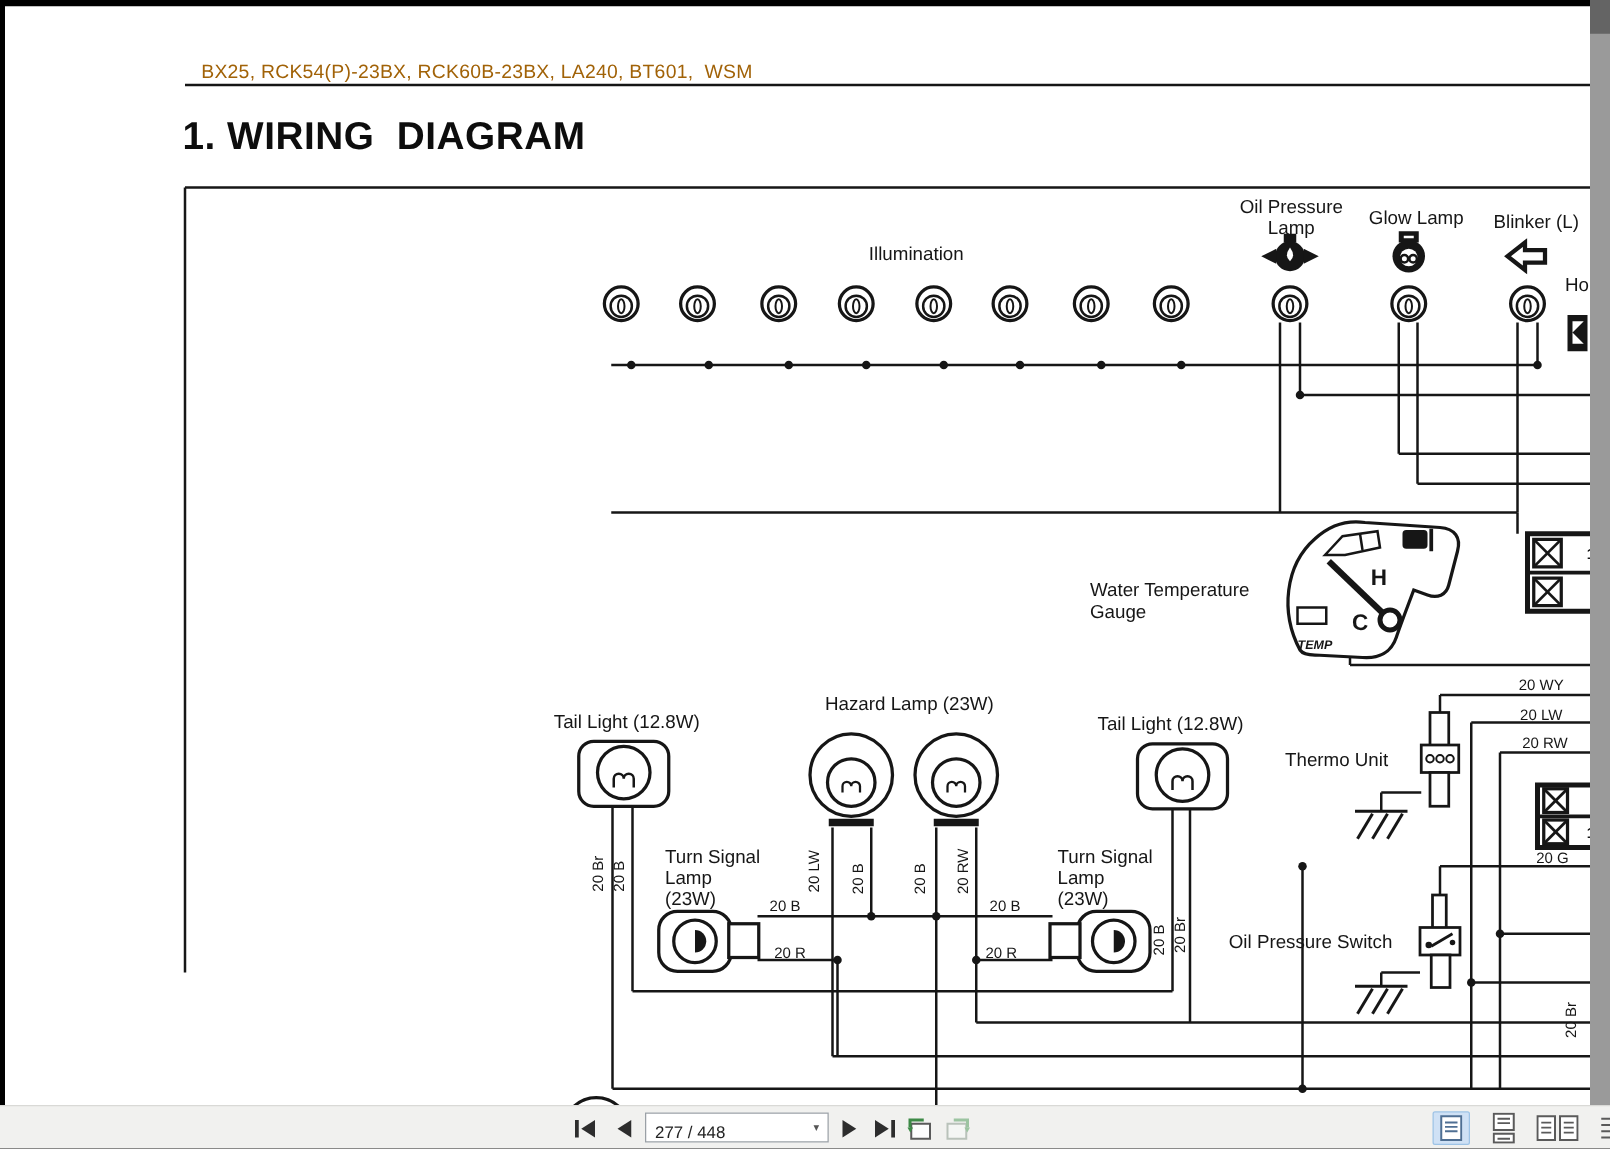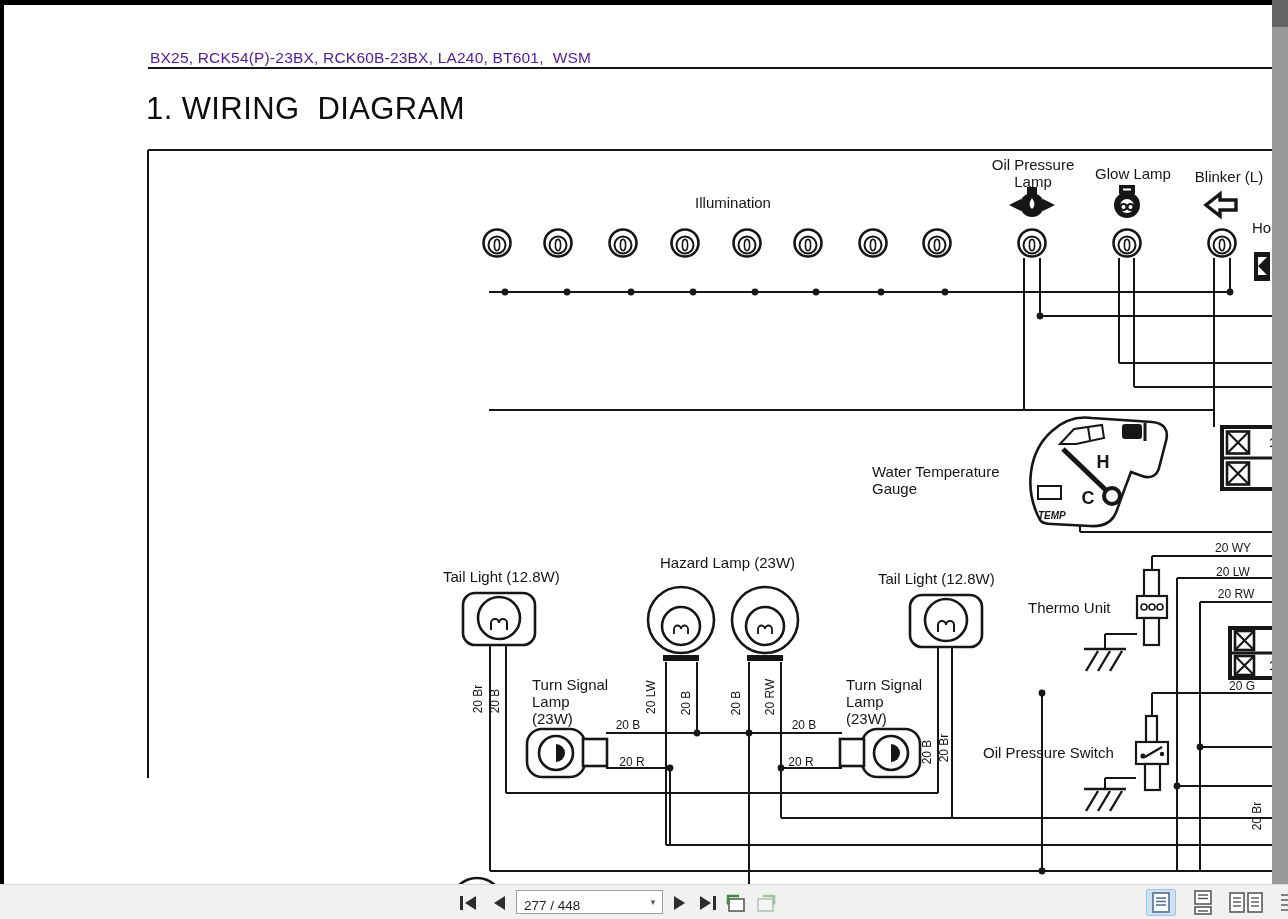--- a/index.html
+++ b/index.html
@@ -1,21 +1,21 @@
 <!DOCTYPE html>
 <html><head>
 <meta charset="utf-8">
 <style>
   html,body{margin:0;padding:0;background:#000;width:1288px;height:919px;overflow:hidden;
     font-family:"Liberation Sans",sans-serif;}
   .screen{position:relative;width:1288px;height:919px;background:#000;}
   .page{position:absolute;left:4px;top:5px;width:1268px;height:879px;background:#fff;overflow:hidden;}
-  .doc-header{position:absolute;left:146px;top:44px;font-size:15.5px;color:#4c1d95;letter-spacing:.2px;white-space:pre;}
+  .doc-header{position:absolute;left:157px;top:44px;font-size:15.5px;color:#a16207;letter-spacing:.2px;white-space:pre;}
   .doc-rule{position:absolute;left:144px;top:62px;right:0;height:2px;background:#151515;}
-  .doc-title{position:absolute;left:142px;top:86px;font-size:31px;font-weight:400;color:#0d0d0d;letter-spacing:.4px;white-space:pre;}
+  .doc-title{position:absolute;left:142px;top:86px;font-size:31px;font-weight:700;color:#0d0d0d;letter-spacing:.4px;white-space:pre;}
   #diagram-svg{position:absolute;left:-4px;top:-5px;}
   .scrollbar{position:absolute;left:1272px;top:0;width:16px;height:884px;background:#9a9a9a;}
   .scroll-thumb{position:absolute;left:0;top:0;width:16px;height:27px;background:#646464;}
   .toolbar{position:absolute;left:0;top:884px;width:1288px;height:35px;background:#f1f1ef;border-top:1px solid #d9d9d6;box-sizing:border-box;}
   .tbtn{position:absolute;top:6px;width:24px;height:23px;display:flex;align-items:center;justify-content:center;cursor:default;}
   .pagebox{position:absolute;left:516px;top:5px;width:147px;height:24px;background:#fff;border:1px solid #9aa0a6;box-sizing:border-box;display:flex;align-items:flex-end;}
   .pagebox .ptext{font-size:13.5px;color:#222;padding-left:7px;flex:1;white-space:pre;}
   .pagebox .caret{width:18px;height:100%;display:flex;align-items:center;justify-content:center;color:#555;font-size:9px;}
   .viewbtn{position:absolute;top:4px;width:30px;height:27px;display:flex;align-items:center;justify-content:center;border-radius:2px;}
   .viewbtn.sel{background:#cfe1f5;border:1px solid #9dc3e6;box-sizing:border-box;}

